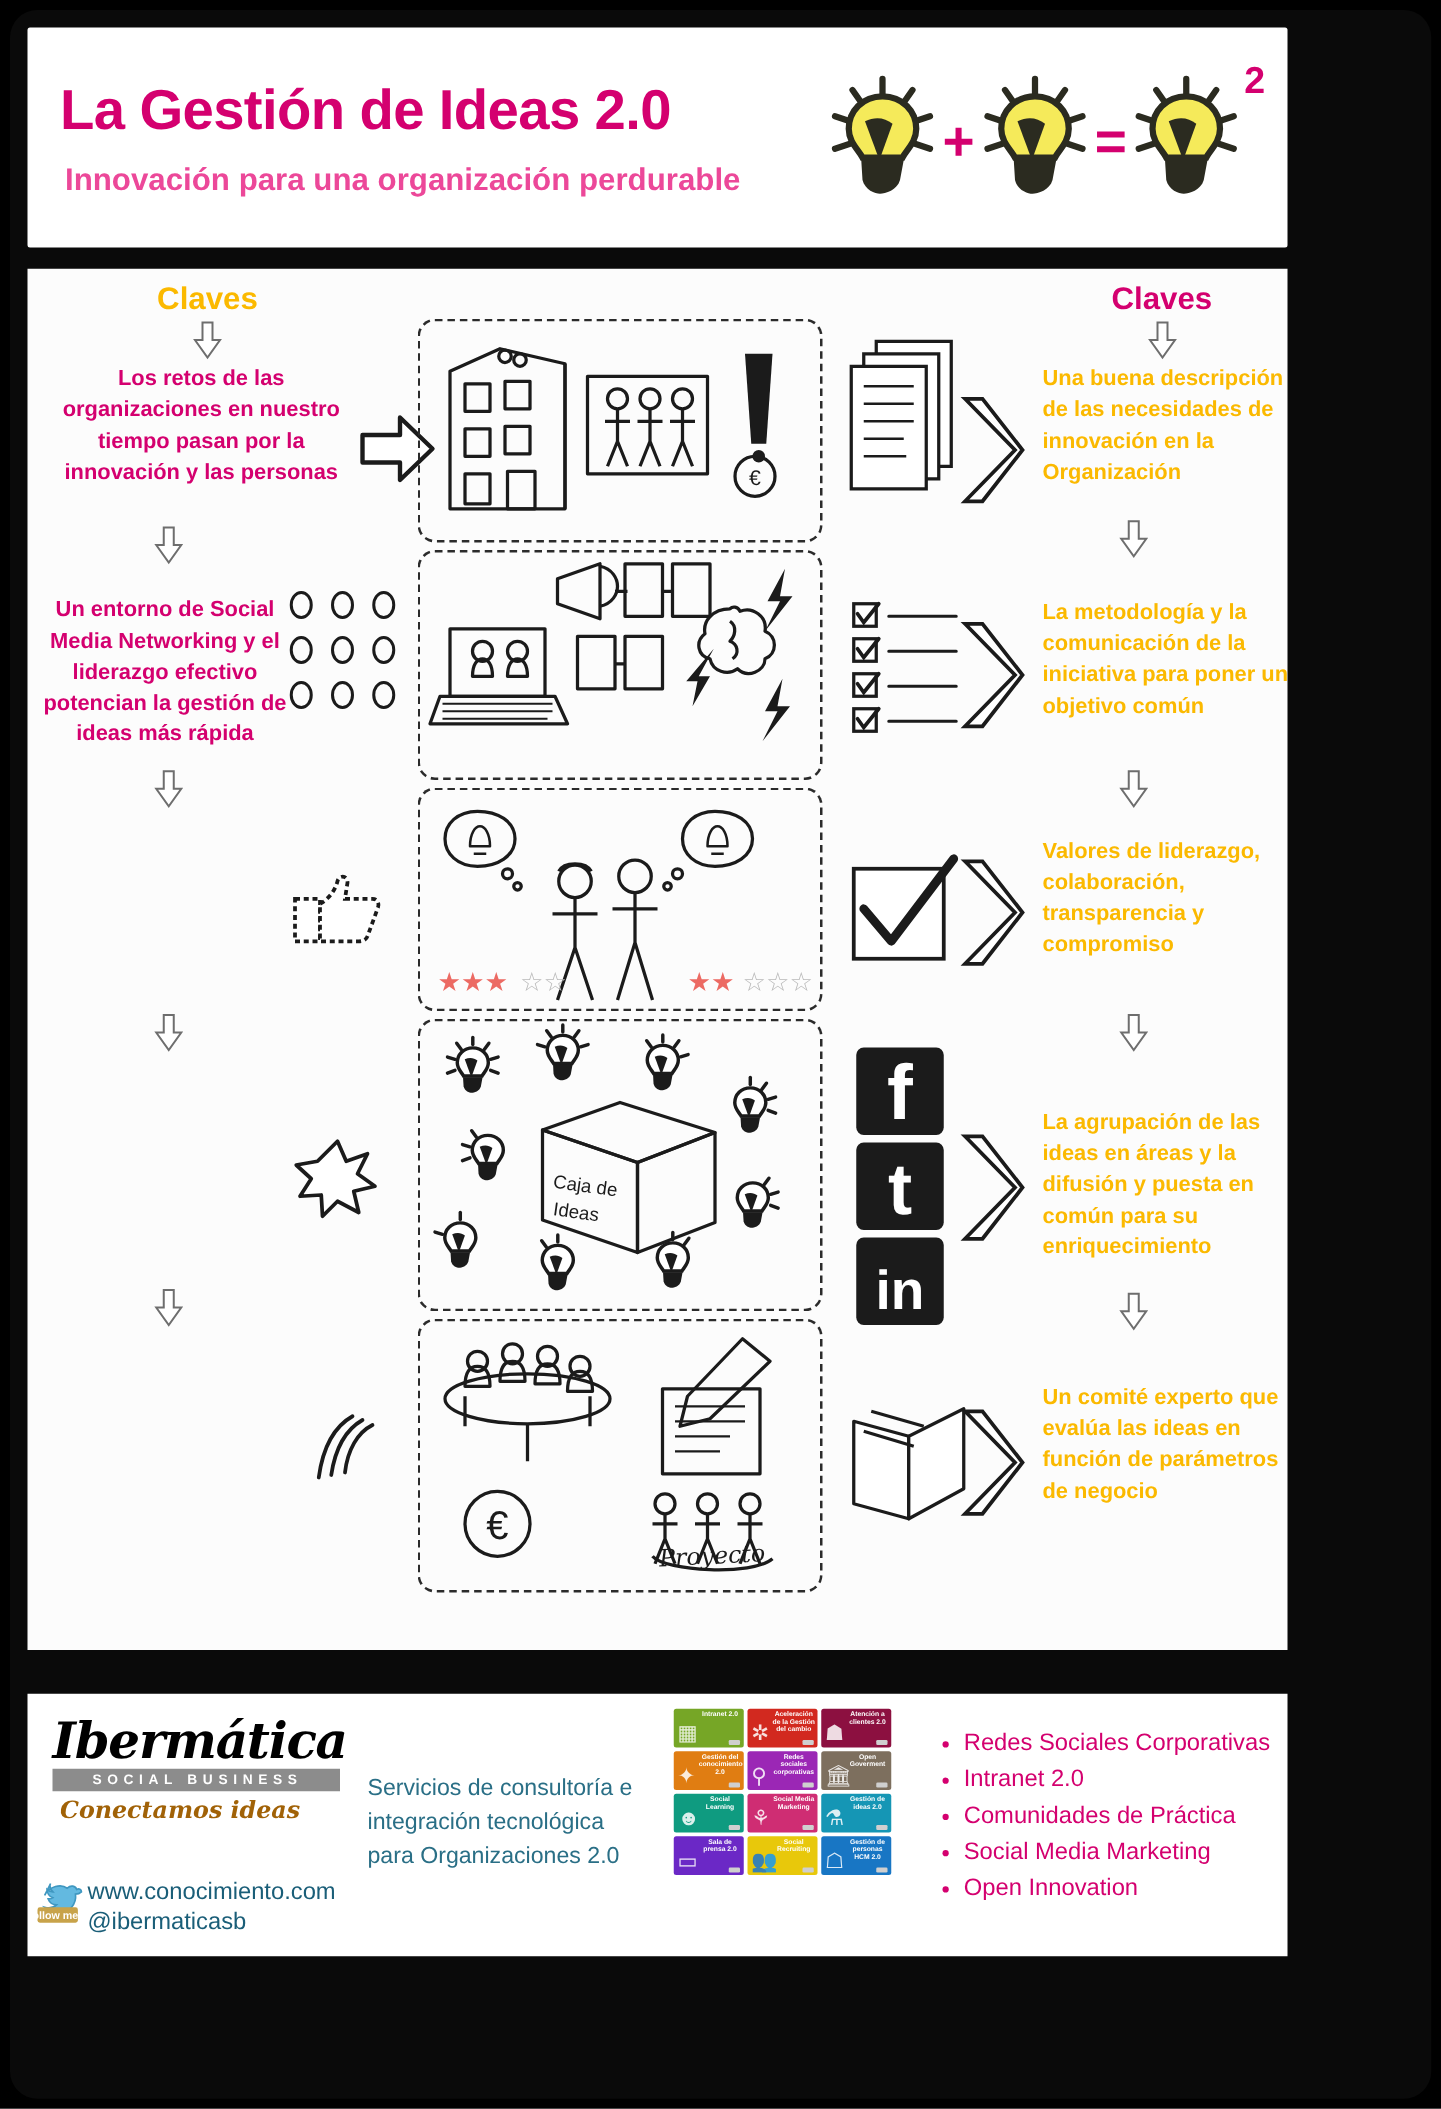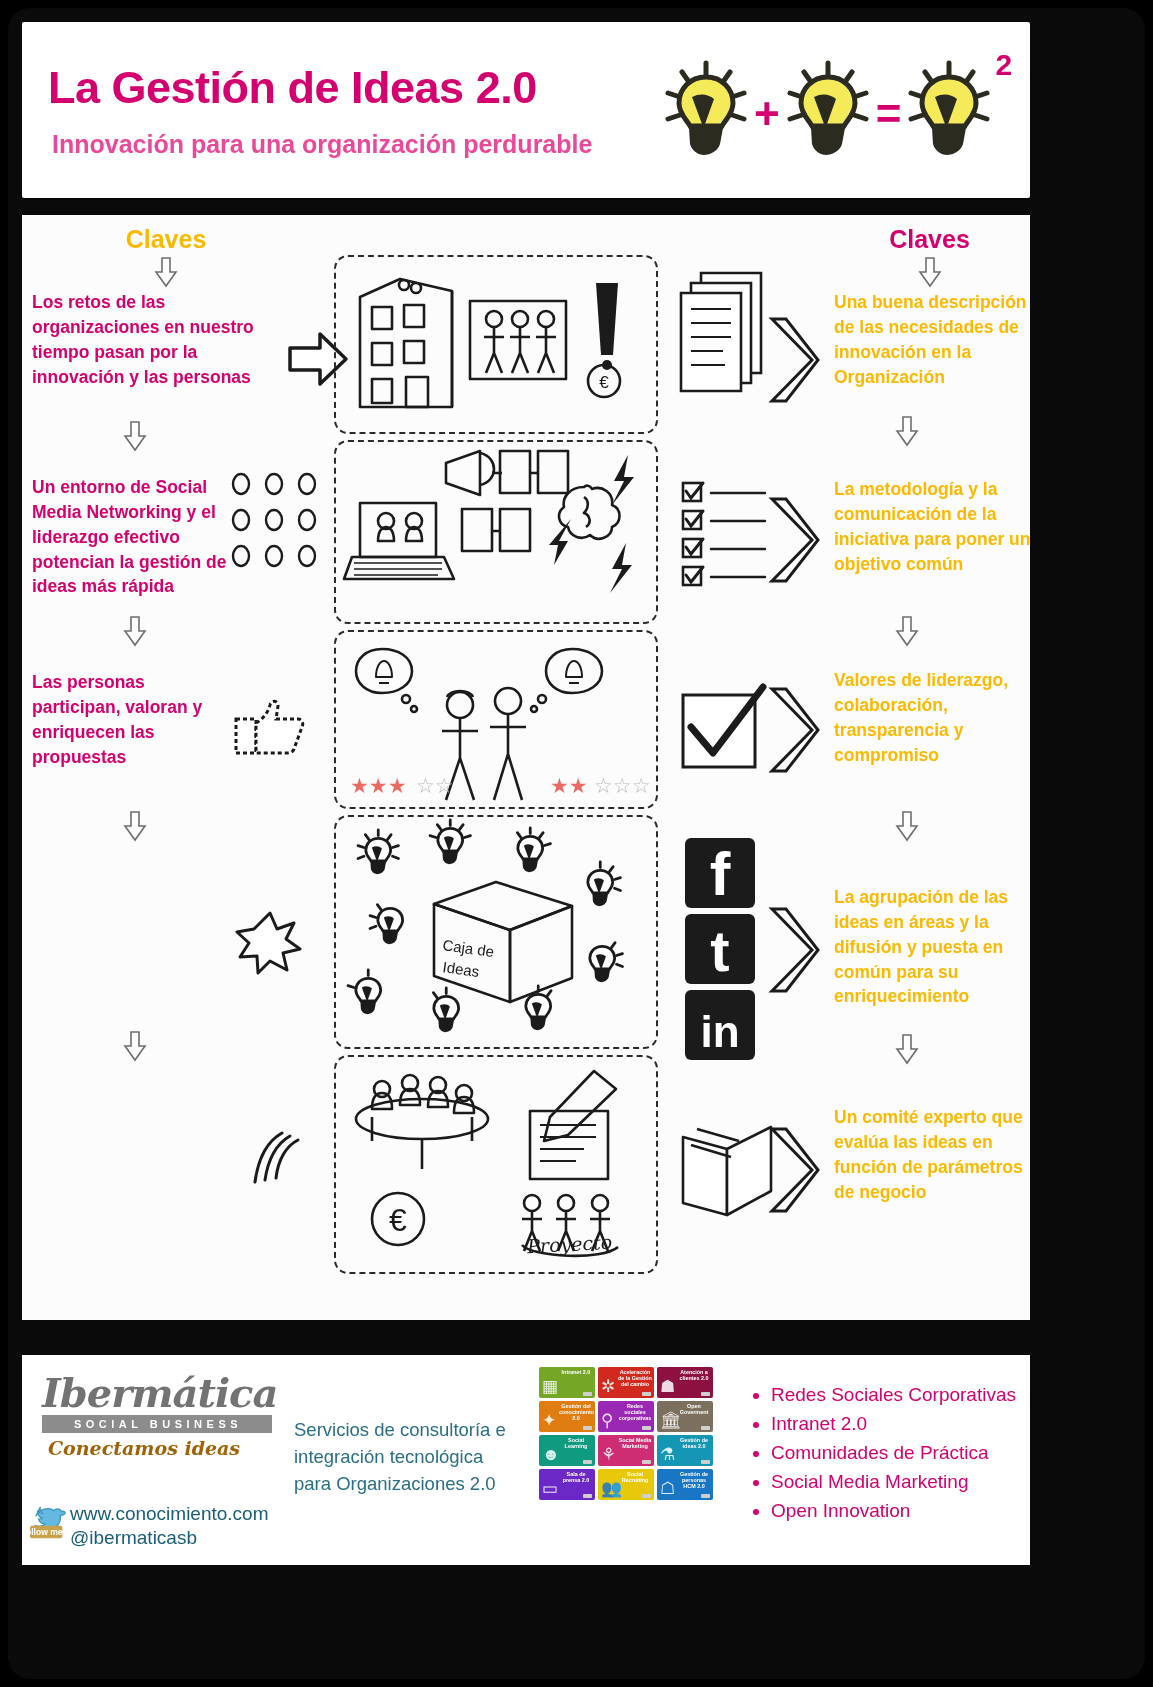--- a/index.html
+++ b/index.html
@@ -27,36 +27,36 @@
   .claves{font-size:25px;font-weight:bold;text-align:center;margin-top:10px;}
   .claves.left{color:#fbb900;}
   .claves.right{color:#d4006f;}
 
   .stepdown{display:flex;justify-content:center;margin:2px 0 4px 0;}
 
   .para{font-size:17.5px;font-weight:bold;line-height:1.42;}
   .para.pink{color:#d4006f;}
   .para.amber{color:#fbb900;}
 
-  .lrow{position:absolute;left:10px;width:258px;}
+  .lrow{position:absolute;left:10px;width:258px;text-align:center;}
   .rrow{position:absolute;left:812px;width:205px;}
 
   
   .chev{position:absolute;}
 
   
   .sketch{position:absolute;left:300px;top:30px;width:350px;height:1060px;}
   .dash{position:absolute;border:2px dashed #2b2b2b;border-radius:14px;}
 
   svg{display:block;overflow:visible;}
 
   
   .footer{position:absolute;left:22px;top:1355px;width:1008px;height:210px;background:#fff;}
   .logo-wrap{position:absolute;left:20px;top:18px;width:230px;}
-  .logo-word{font-family:"DejaVu Serif",serif;font-style:italic;font-weight:bold;font-size:40px;color:#737373;letter-spacing:-1px;line-height:1;}
+  .logo-word{font-family:"DejaVu Serif",serif;font-style:italic;font-weight:bold;font-size:40px;color:#000000;letter-spacing:-1px;line-height:1;}
   .logo-bar{margin-top:2px;background:#8c8c8c;color:#fff;font-size:11px;letter-spacing:4.5px;font-weight:bold;text-align:center;padding:3px 0 3px 2px;}
   .logo-tag{font-family:"DejaVu Serif",serif;font-style:italic;font-size:19px;color:#a16207;margin-top:4px;margin-left:6px;font-weight:bold;}
   .webline{position:absolute;left:48px;top:148px;font-size:19px;color:#1a5e78;}
   .twline{position:absolute;left:48px;top:172px;font-size:19px;color:#1a5e78;}
   .bird{position:absolute;left:8px;top:146px;width:38px;height:42px;}
   .services{position:absolute;left:272px;top:62px;width:230px;font-size:18.5px;line-height:1.45;color:#2a6f86;}
   .tiles{position:absolute;left:517px;top:12px;width:176px;}
   .tile-row{display:flex;gap:3px;margin-bottom:3px;}
   .tile{width:56px;height:31px;border-radius:2px;position:relative;overflow:hidden;}
   .tile .tl{position:absolute;right:2px;top:2px;width:34px;color:#fff;font-size:5.4px;font-weight:bold;line-height:1.15;text-align:center;}
@@ -152,23 +152,20 @@
         </svg>
     </div>
     <div class="lrow" style="top:260px;width:200px">
         <p class="para pink" style="margin:0">Un entorno de Social Media Networking y el liderazgo efectivo potencian la gestión de ideas más rápida</p>
       </div>
     <div class="lrow" style="top:400px;left:100px;width:40px">
       <svg width="26" height="32" viewBox="0 0 26 32">
           <path d="M9 2h8v14h6L13 30 3 16h6z" fill="#fff" stroke="#6e6e6e" stroke-width="1.6"></path>
         </svg>
     </div>
-    <div class="lrow" style="top:455px;width:195px">
-        <p class="para pink" style="margin:0">Las personas participan, valoran y enriquecen las propuestas</p>
-      </div>
     <div class="lrow" style="top:595px;left:100px;width:40px">
       <svg width="26" height="32" viewBox="0 0 26 32">
           <path d="M9 2h8v14h6L13 30 3 16h6z" fill="#fff" stroke="#6e6e6e" stroke-width="1.6"></path>
         </svg>
     </div>
     <div class="lrow" style="top:815px;left:100px;width:40px">
       <svg width="26" height="32" viewBox="0 0 26 32">
           <path d="M9 2h8v14h6L13 30 3 16h6z" fill="#fff" stroke="#6e6e6e" stroke-width="1.6"></path>
         </svg>
     </div>

